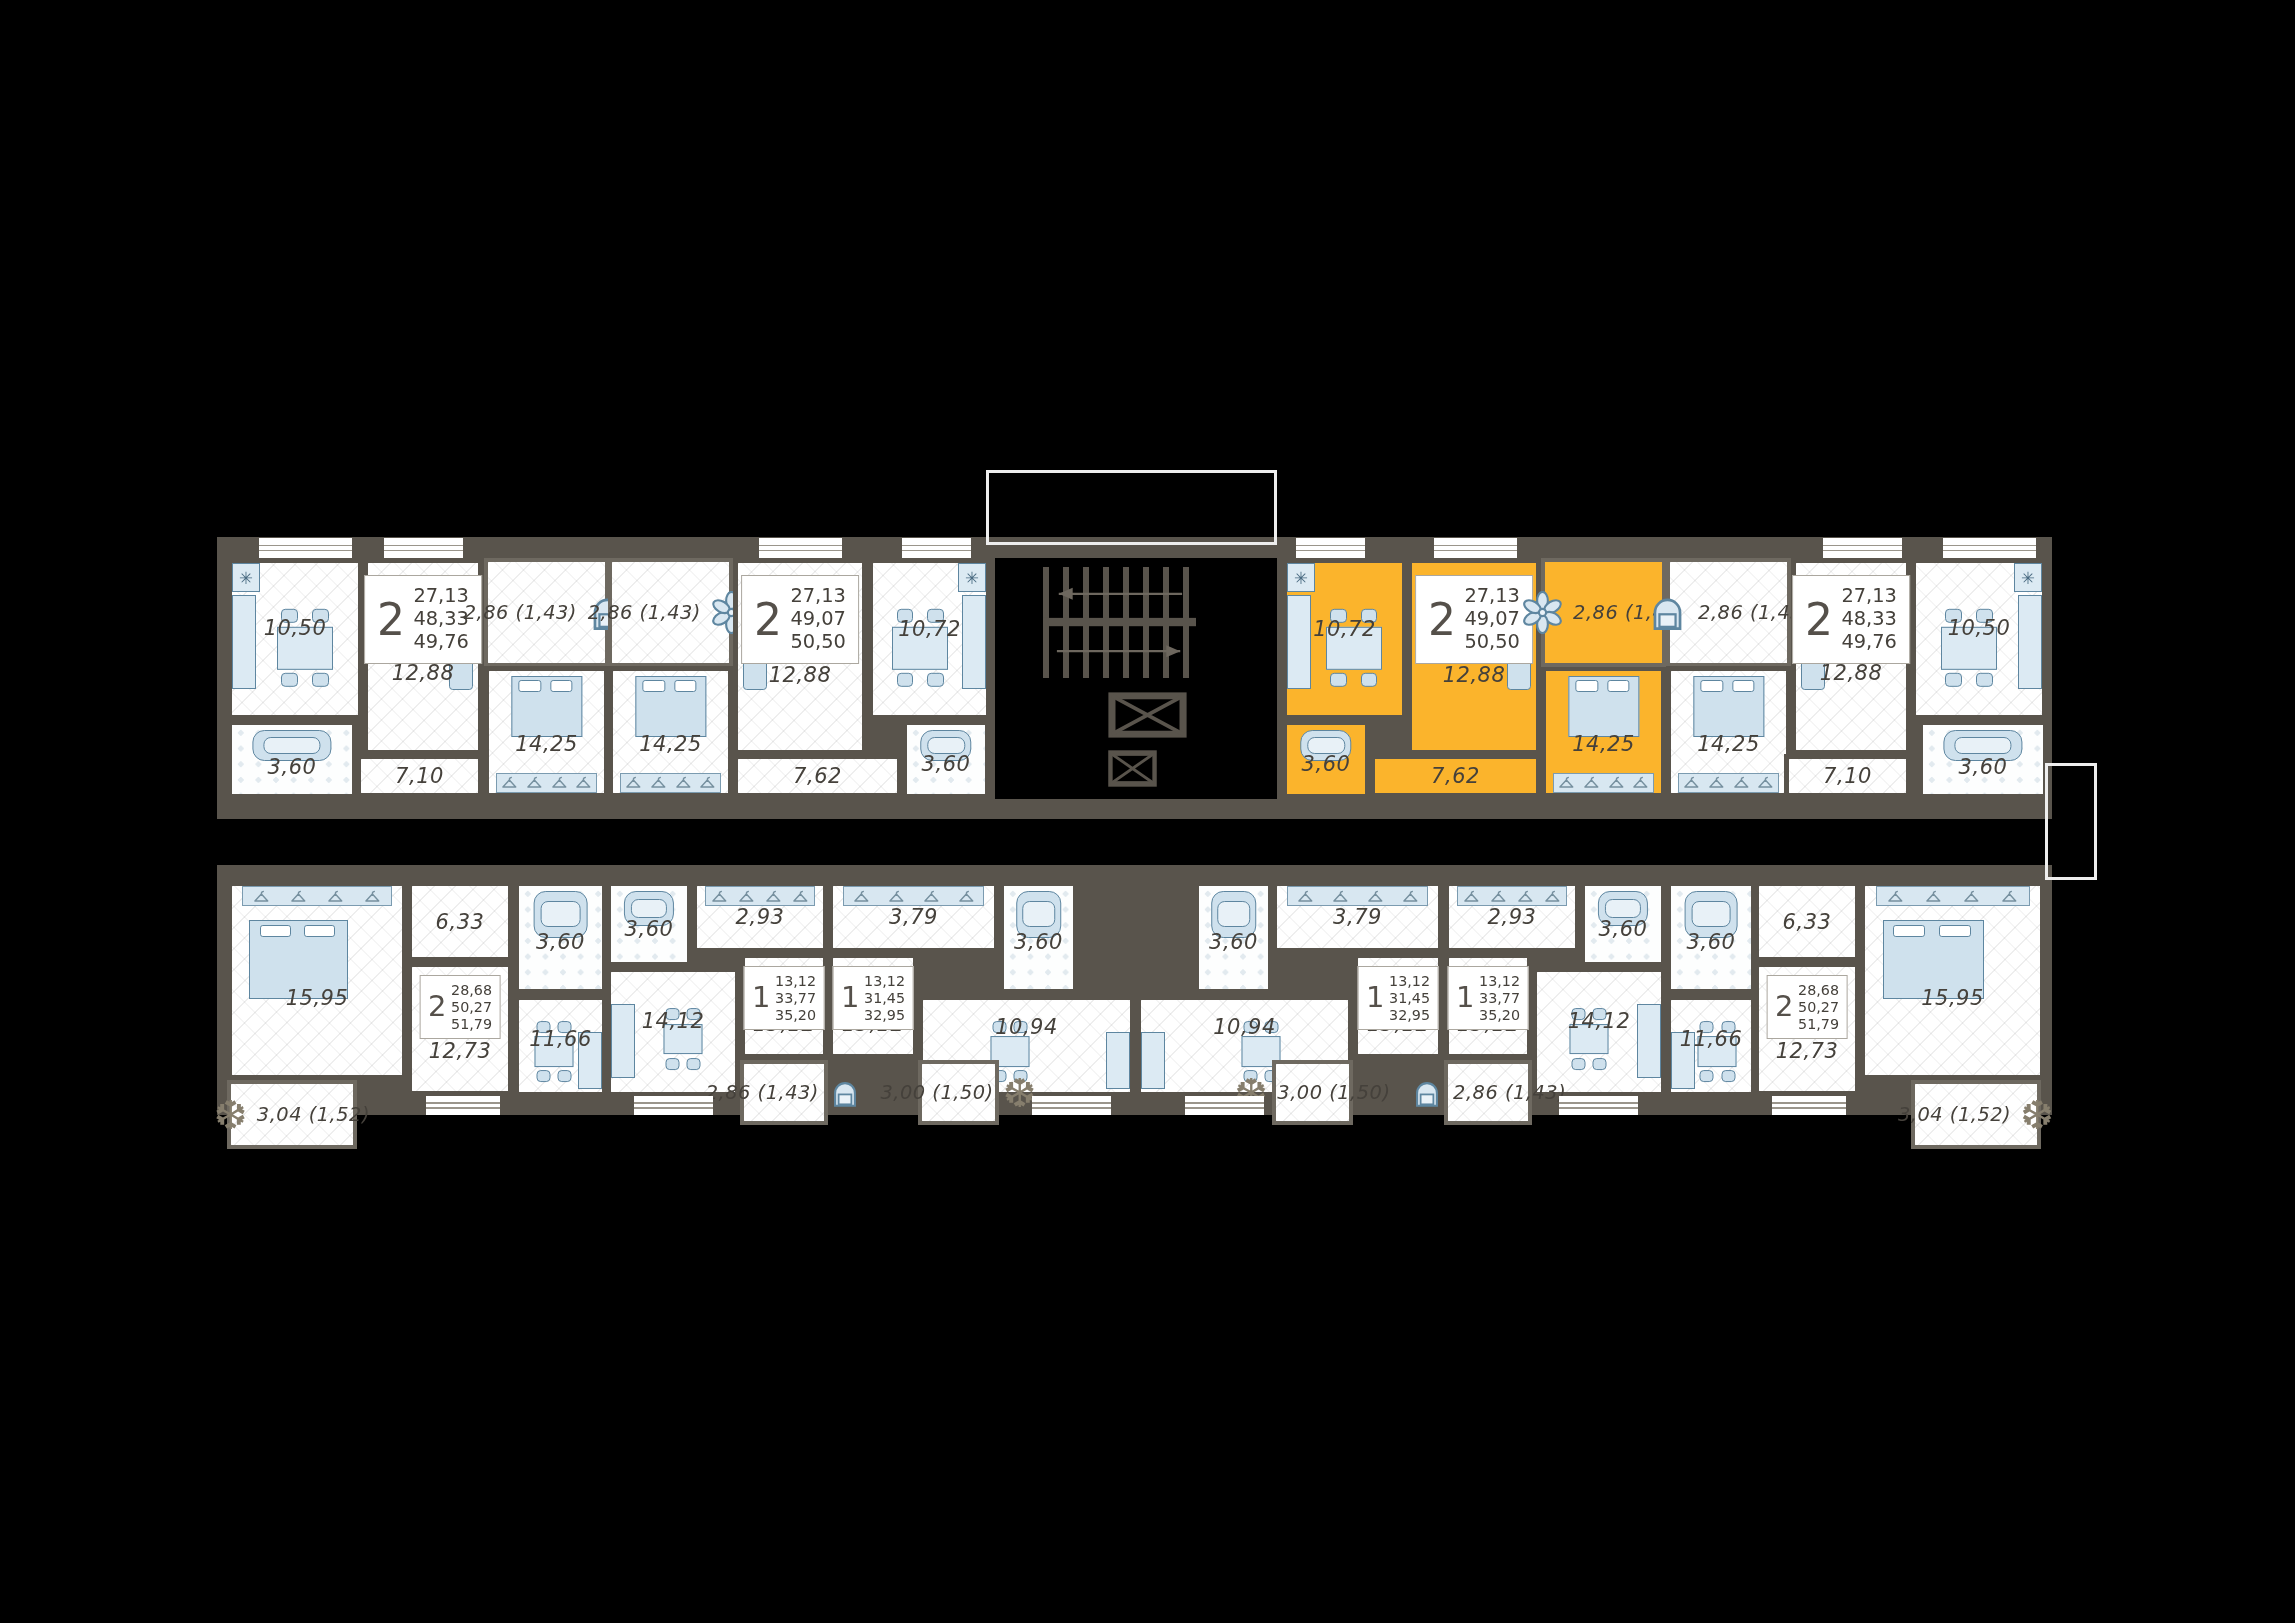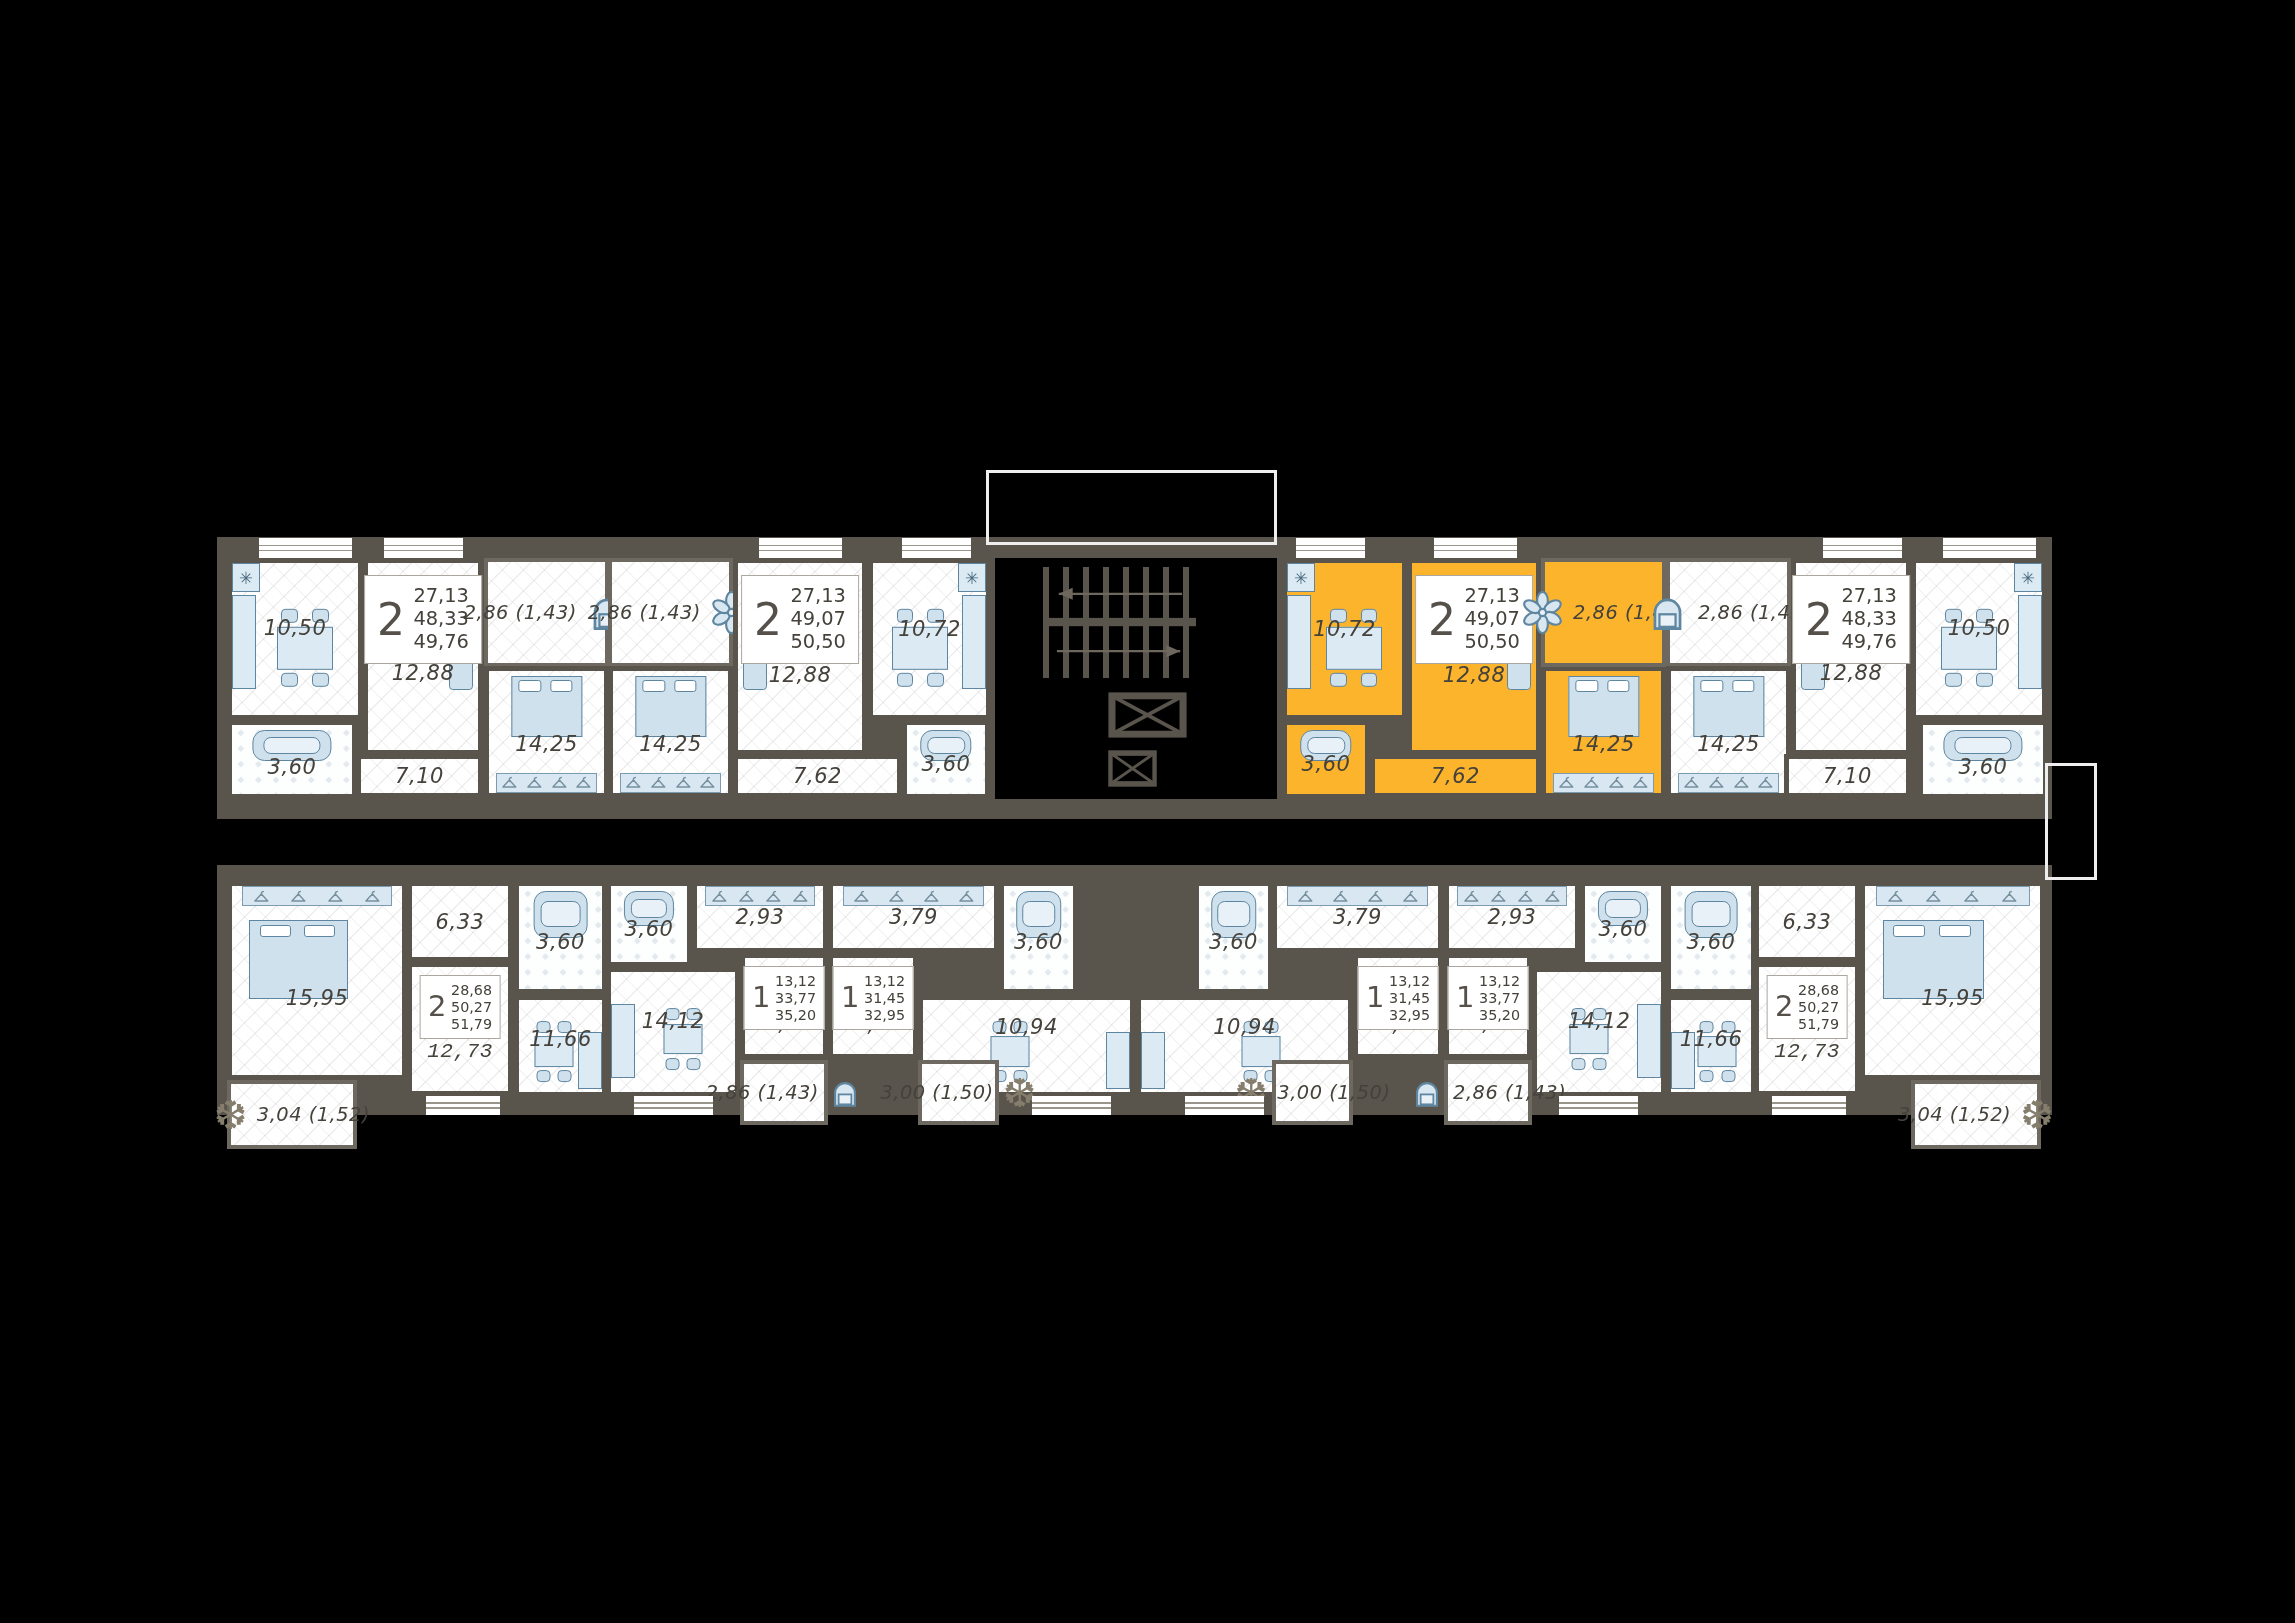--- a/index.html
+++ b/index.html
@@ -17,21 +17,21 @@
           radial-gradient(circle, #e2eaef 22%, transparent 24%) 0 0/17.6px 15.7px,
           #fdfefe;}
   .room.hl{background:#FBB42C;}
   .room.bath.hl{background:#FBB42C;}
   .rlabel{font-style:italic;font-size:21px;color:#45413B;letter-spacing:0.5px;white-space:nowrap;z-index:3;}
   .balcony .rlabel{font-size:19.4px;}
   .balcony{border-width:4.2px;border-color:#6e6960;}
   .bedroom .rlabel{margin-top:20%;}
   .kitchen .rlabel{margin-top:-18%;}
   .living.lg .rlabel{margin-top:30%;}
-  .living.sm .rlabel{margin-top:46%;font-family:Liberation Mono, monospace;}
+  .living.sm .rlabel{margin-top:46%;}
   .bath .rlabel{margin-top:12%;}
   .brow{display:flex;align-items:center;gap:9.3px;z-index:3;}
   .window{position:absolute;z-index:5;background:linear-gradient(to bottom,#fff 0 34%,#9a958b 34% 41%,#fff 41% 59%,#9a958b 59% 66%,#fff 66% 100%);}
   .outline{position:absolute;border:3.2px solid #eeeeee;background:transparent;z-index:6;}
   .stairs{position:absolute;z-index:2;background:repeating-linear-gradient(90deg,#59544C 0 6px,transparent 6px 20px);}
   .stairs svg{position:absolute;left:0;top:0;width:100%;height:100%;}
   .elev{position:absolute;z-index:2;}
   .elev svg{width:100%;height:100%;display:block;}
   .card{position:absolute;left:50%;top:12px;transform:translateX(-50%);background:#fff;border:1.4px solid #aba79f;
         display:flex;align-items:center;gap:8.3px;padding:9.3px 12px;z-index:4;}

